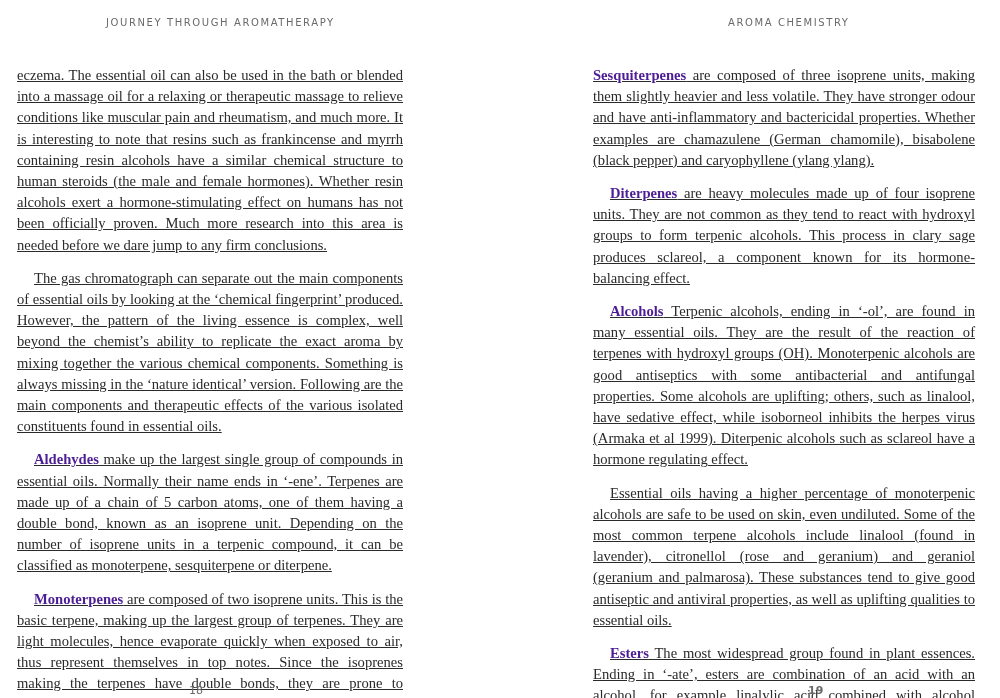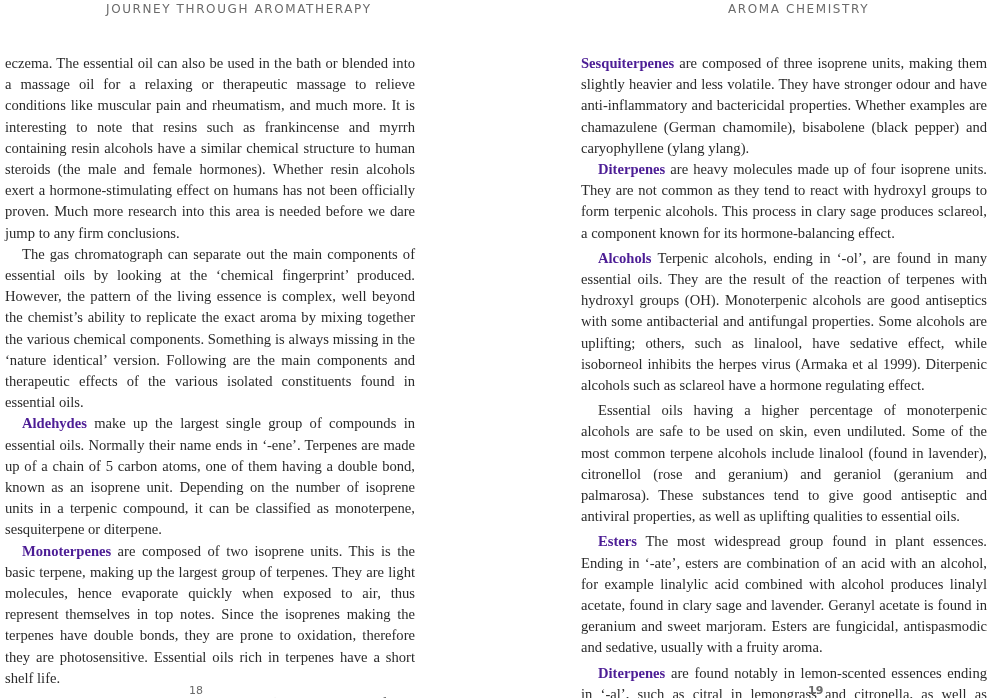--- a/index.html
+++ b/index.html
@@ -1,31 +1,31 @@
 <!DOCTYPE html>
 <html><head>
 <meta charset="utf-8">
 <style>
   html, body { margin:0; padding:0; background:#ffffff; }
   body { width:1000px; height:698px; position:relative; overflow:hidden; }
   .running-head {
-    position:absolute; top:2px;
-    font-family:"DejaVu Sans", sans-serif; font-size:12px;
+    position:absolute; top:17px;
+    font-family:"DejaVu Sans", sans-serif; font-size:10px;
     letter-spacing:1.6px; color:#6a6a6a; text-transform:uppercase;
   }
   .rh-left { left:106px; }
   .rh-right { left:728px; }
   .page {
     position:absolute; top:53px;
     font-family:"Liberation Serif", serif; font-size:14.6px;
     line-height:21.2px; color:#2a2a2a; text-align:justify;
   }
   .page-left { left:5px; width:410px; }
   .page-right { left:581px; width:406px; }
-  .page p { margin:0; text-indent:17px; }
+  .page p { margin:12px; text-indent:17px;text-decoration:underline; }
   .page p.noindent { text-indent:0; }
   .page p.gap { margin-top:4px; }
   .page b { font-weight:bold; color:#4c1d95; }
   .folio {
     position:absolute; top:684px;
     font-family:"DejaVu Sans", sans-serif; font-size:11px; color:#6a6a6a;
   }
   .folio-left { left:189px; }
   .folio-right { left:808px;font-weight:bold; }
 </style>

